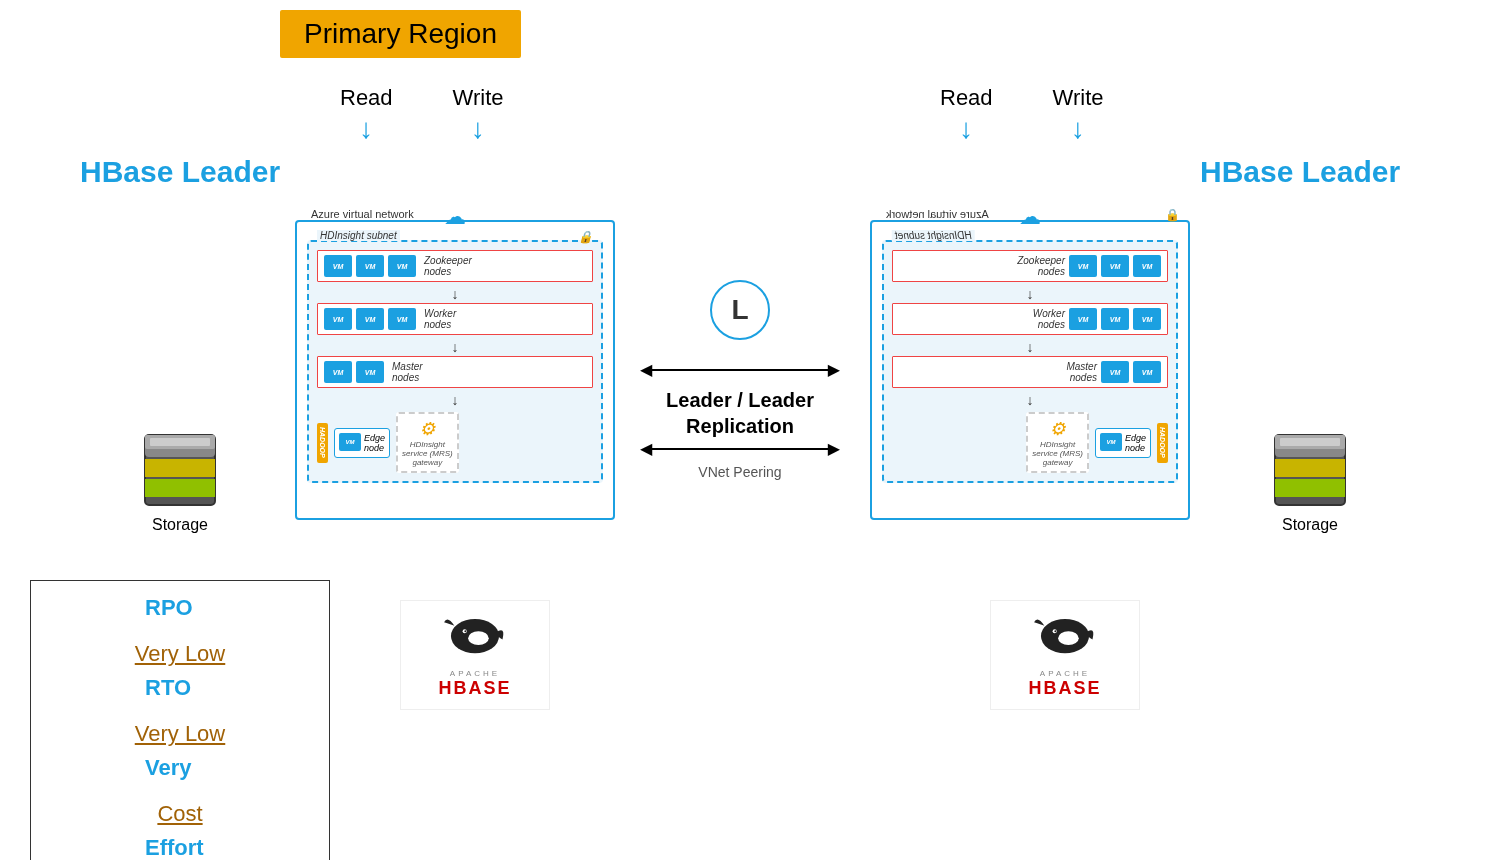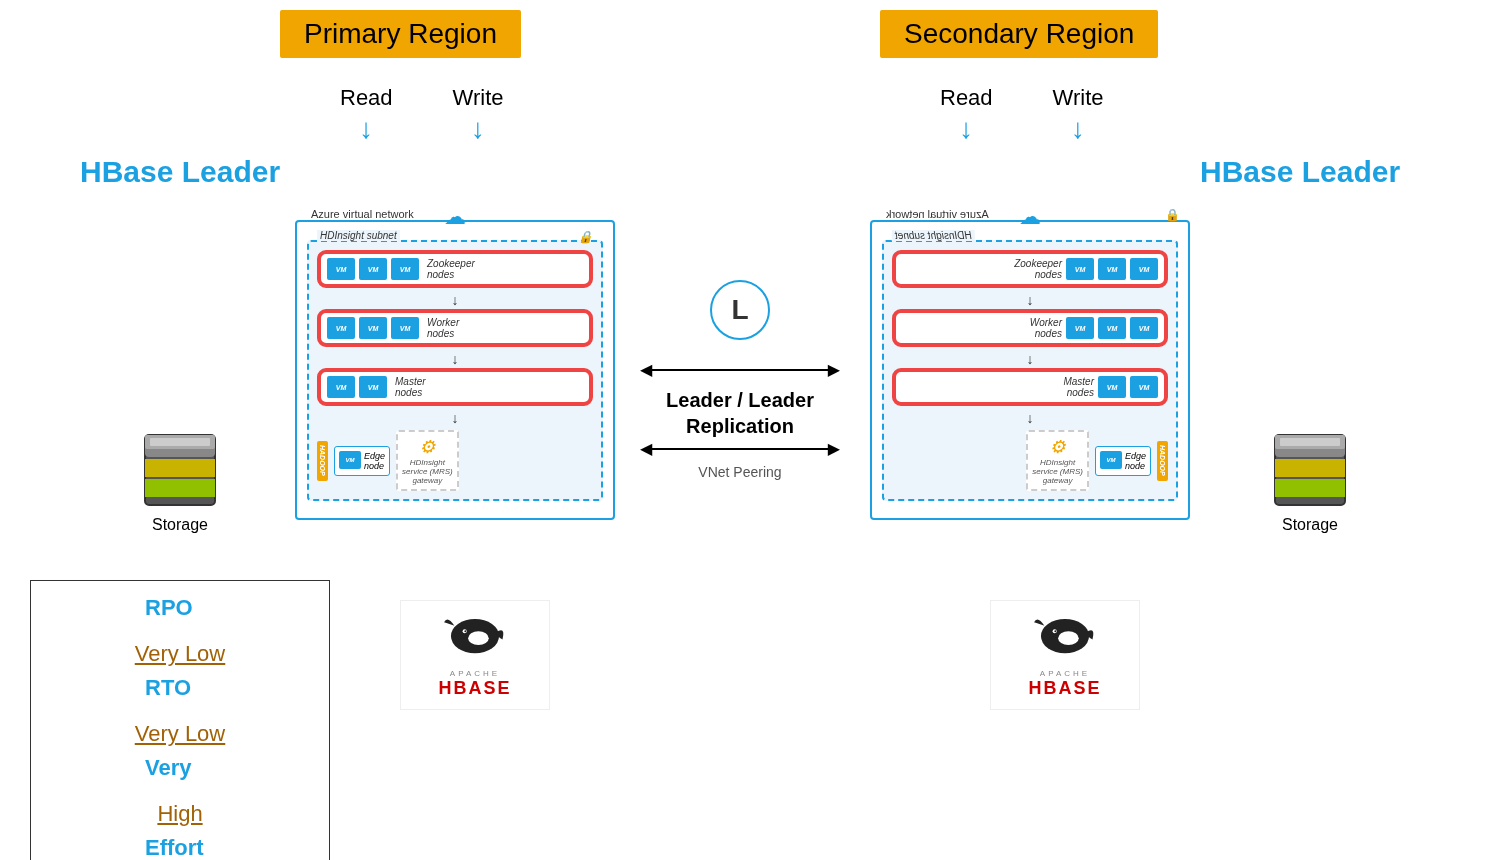--- a/index.html
+++ b/index.html
@@ -81,22 +81,22 @@
     .hdinsight-lock {
       position: absolute;
       top: -12px;
       right: 8px;
       font-size: 12px;
     }
 
     
     .node-row {
       background: #fff;
-      border: 4px solid #ef4444;
-      border-radius: 9px;
+      border: 1px solid #ef4444;
+      border-radius: 1px;
       margin-bottom: 4px;
       display: flex;
       align-items: center;
       padding: 4px 6px;
       gap: 4px;
     }
 
     .node-box {
       background: #1BA0E1;
       border-radius: 2px;
@@ -248,23 +248,20 @@
   </style>
 </head>
 <body>
 
 <div class="main-layout">
 
   <div style="position:absolute; top:10px; left:280px;">
     <div class="region-label">Primary Region</div>
   </div>
 
-  <div style="position:absolute; top:10px; left:880px;">
-    <div class="region-label">Secondary Region</div>
-  </div>
 
   <div style="position:absolute; top:155px; left:80px;">
     <span class="hbase-leader">HBase Leader</span>
   </div>
 
   <div style="position:absolute; top:155px; left:1200px;">
     <span class="hbase-leader">HBase Leader</span>
   </div>
 
   <div style="position:absolute; top:85px; left:340px; display:flex; gap:60px;">
@@ -437,21 +434,21 @@
       <div class="metric-row">
         <span class="metric-key">RPO</span>
         <span class="metric-val">Very Low</span>
       </div>
       <div class="metric-row">
         <span class="metric-key">RTO</span>
         <span class="metric-val">Very Low</span>
       </div>
       <div class="metric-row">
         <span class="metric-key">Very</span>
-        <span class="metric-val">High</span>
+        <span class="metric-val">Cost</span>
       </div>
       <div class="metric-row">
         <span class="metric-key">Effort</span>
         <span class="metric-val">Low</span>
       </div>
     </div>
   </div>
 
   <div style="position:absolute; top:600px; left:400px;">
     <div class="hbase-logo">

